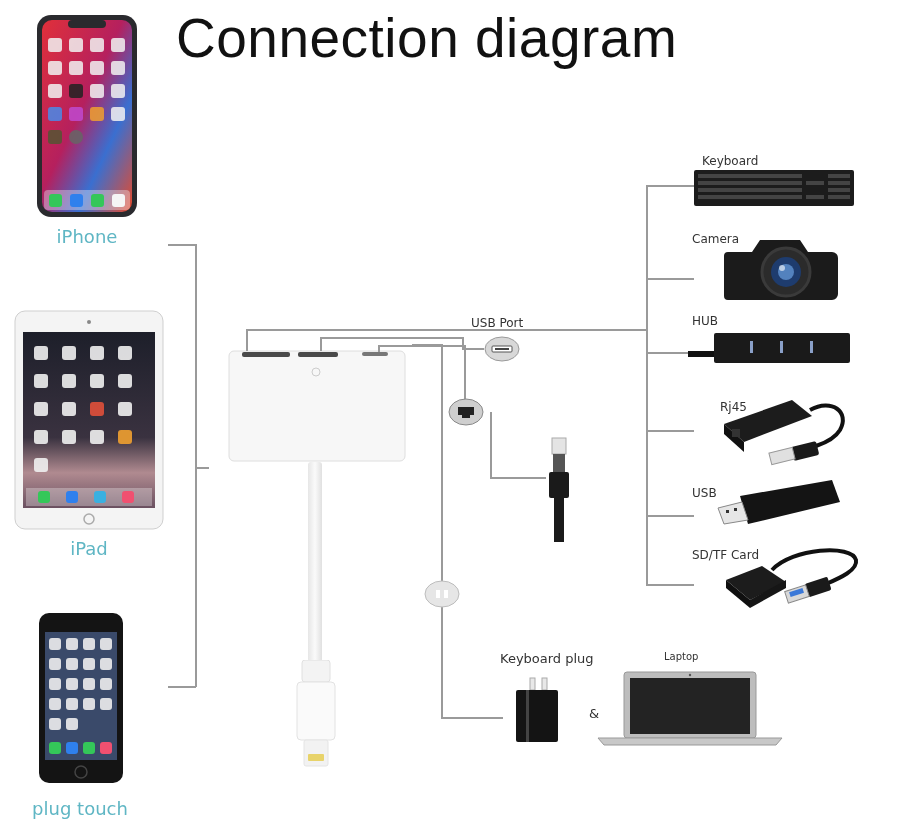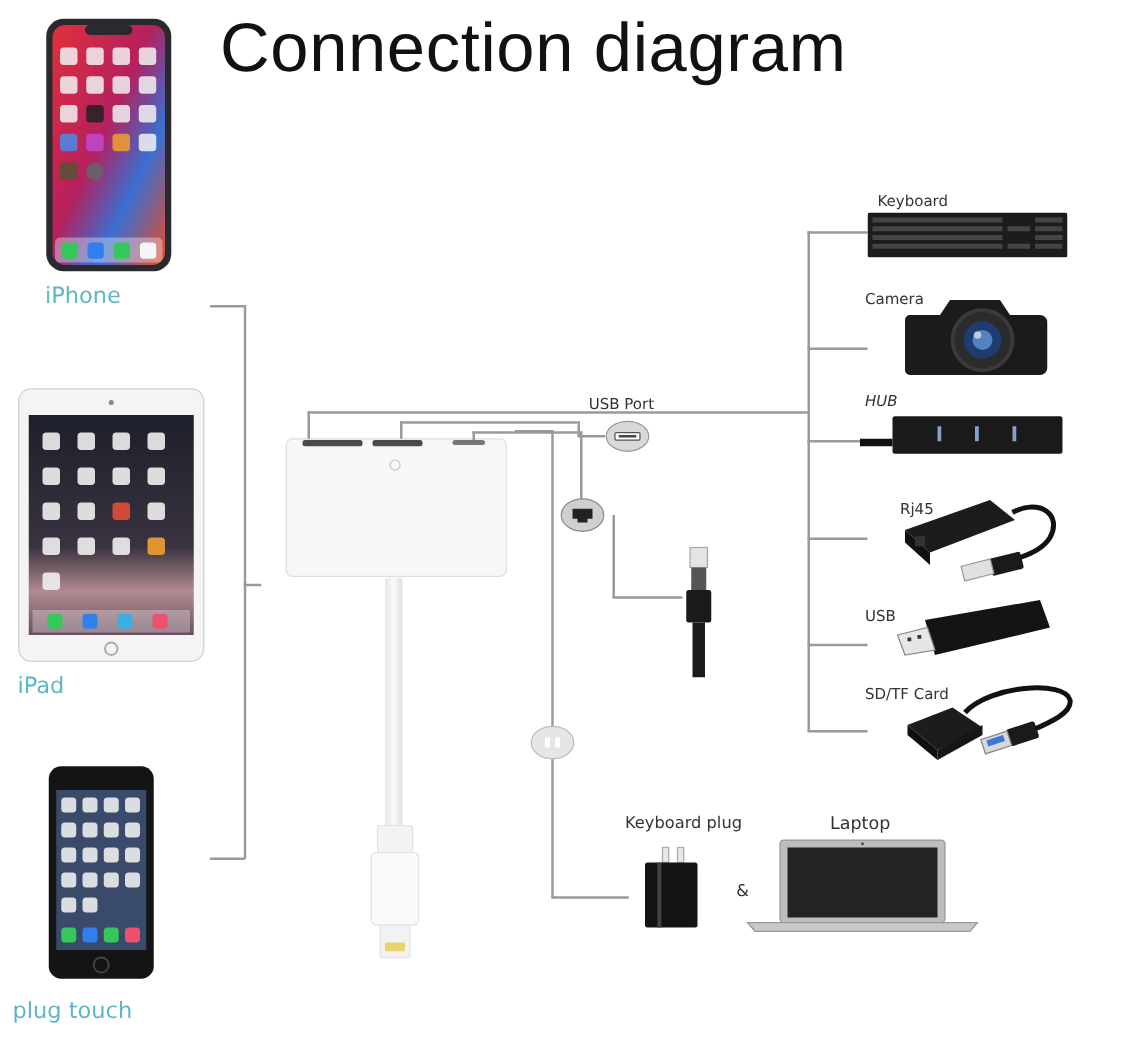--- a/index.html
+++ b/index.html
@@ -1,19 +1,19 @@
 <!DOCTYPE html>
 <html><head>
 <meta charset="utf-8">
 <style>
   html,body{margin:0;padding:0;background:#ffffff;}
   body{width:899px;height:834px;position:relative;overflow:hidden;font-family:"Liberation Sans",sans-serif;}
   .abs{position:absolute;}
   .title{left:176px;top:6px;font-size:55px;color:#111;letter-spacing:0.5px;font-family:"Liberation Sans",sans-serif;}
-  .dev-label{color:#5fb6c4;font-family:"DejaVu Sans",sans-serif;font-size:18px;text-align:left;}
+  .dev-label{color:#5fb6c4;font-family:"DejaVu Sans",sans-serif;font-size:18px;text-align:center;}
   .acc-label{color:#333;font-family:"DejaVu Sans",sans-serif;font-size:12px;}
   .line{position:absolute;background:#9a9a9a;}
   svg{display:block;}
 </style>
 </head>
 <body>
 
 <div class="abs title">Connection diagram</div>
 
 <div class="abs" style="left:36px;top:14px;width:102px;height:204px;">
@@ -239,21 +239,21 @@
 <div class="abs" style="left:724px;top:234px;width:114px;height:66px;">
   <svg width="114" height="66" viewBox="0 0 114 66">
     <path d="M4 18h24l8-12h40l8 12h24a6 6 0 0 1 6 6v36a6 6 0 0 1-6 6H4a4 4 0 0 1-4-4V22a4 4 0 0 1 4-4z" fill="#1b1b1b"></path>
     <circle cx="62" cy="38" r="24" fill="#2b2b2b" stroke="#3a3a3a" stroke-width="3"></circle>
     <circle cx="62" cy="38" r="15" fill="#1e3c6e"></circle>
     <circle cx="62" cy="38" r="8" fill="#6aa0e0" opacity="0.7"></circle>
     <circle cx="58" cy="34" r="3" fill="#fff" opacity="0.6"></circle>
   </svg>
 </div>
 
-<div class="abs acc-label" style="left:692px;top:314px;font-style:italic;">HUB</div>
+<div class="abs acc-label" style="left:692px;top:314px;">HUB</div>
 <div class="abs" style="left:688px;top:332px;width:164px;height:32px;">
   <svg width="164" height="32" viewBox="0 0 164 32">
     <rect x="0" y="19" width="26" height="6" fill="#111"></rect>
     <rect x="26" y="1" width="136" height="30" rx="2" fill="#1a1a1a"></rect>
     <rect x="62" y="9" width="3" height="12" fill="#8aa0c8"></rect>
       <rect x="92" y="9" width="3" height="12" fill="#8aa0c8"></rect>
       <rect x="122" y="9" width="3" height="12" fill="#8aa0c8"></rect>
   </svg>
 </div>
 
@@ -295,21 +295,21 @@
 <div class="abs acc-label" style="left:500px;top:651px;font-size:13px;">Keyboard plug</div>
 <div class="abs" style="left:514px;top:676px;width:48px;height:68px;">
   <svg width="48" height="68" viewBox="0 0 48 68">
     <rect x="16" y="2" width="5" height="12" fill="#e8e8e8" stroke="#aaa"></rect>
       <rect x="28" y="2" width="5" height="12" fill="#e8e8e8" stroke="#aaa"></rect>
     <rect x="2" y="14" width="42" height="52" rx="2" fill="#141414"></rect>
     <rect x="12" y="14" width="3" height="52" fill="#444"></rect>
   </svg>
 </div>
 <div class="abs acc-label" style="left:589px;top:706px;font-size:13px;">&amp;</div>
-<div class="abs acc-label" style="left:664px;top:651px;font-size:14px;">Laptop</div>
+<div class="abs acc-label" style="left:664px;top:651px;font-size:10px;">Laptop</div>
 <div class="abs" style="left:596px;top:670px;width:188px;height:78px;">
   <svg width="188" height="78" viewBox="0 0 188 78">
     <rect x="28" y="2" width="132" height="66" rx="3" fill="#bdbdbd" stroke="#999"></rect>
     <rect x="34" y="8" width="120" height="56" fill="#232323"></rect>
     <circle cx="94" cy="5" r="1.2" fill="#555"></circle>
     <path d="M2 68 H186 L180 75 H8 Z" fill="#c8c8c8" stroke="#999"></path>
   </svg>
 </div>
 
 </body></html>

